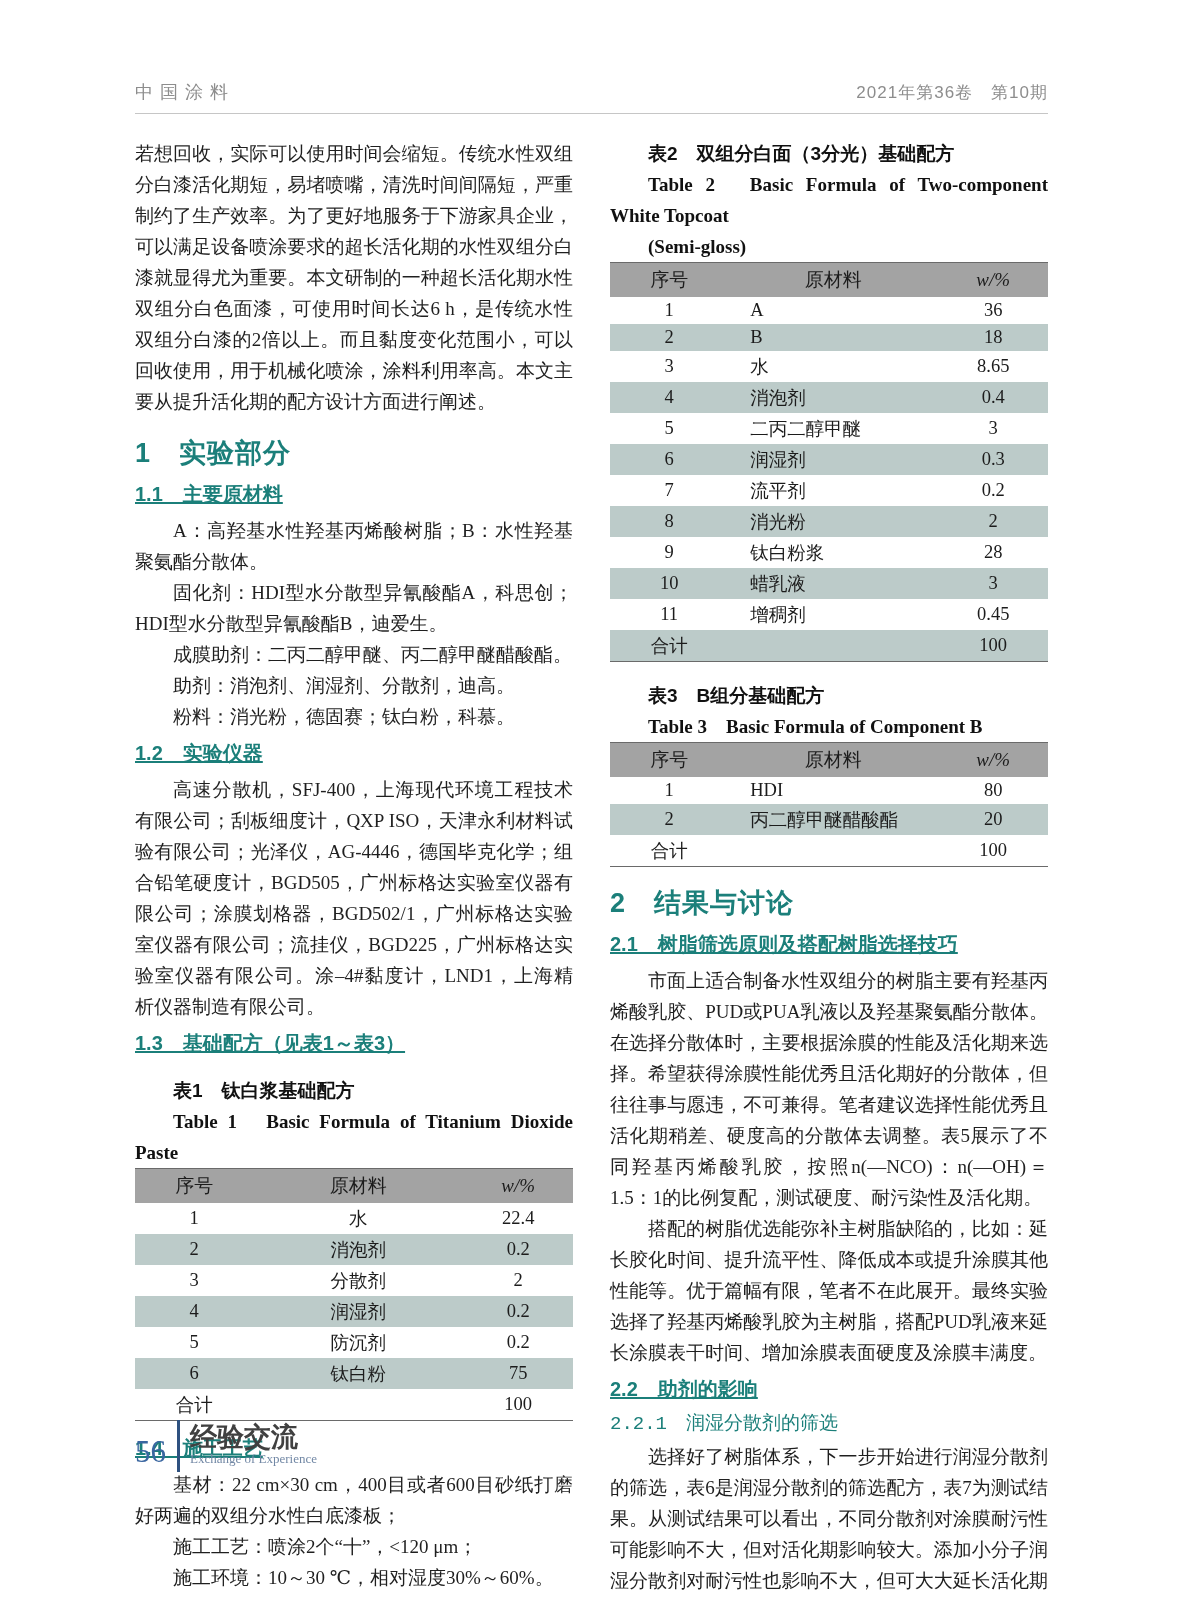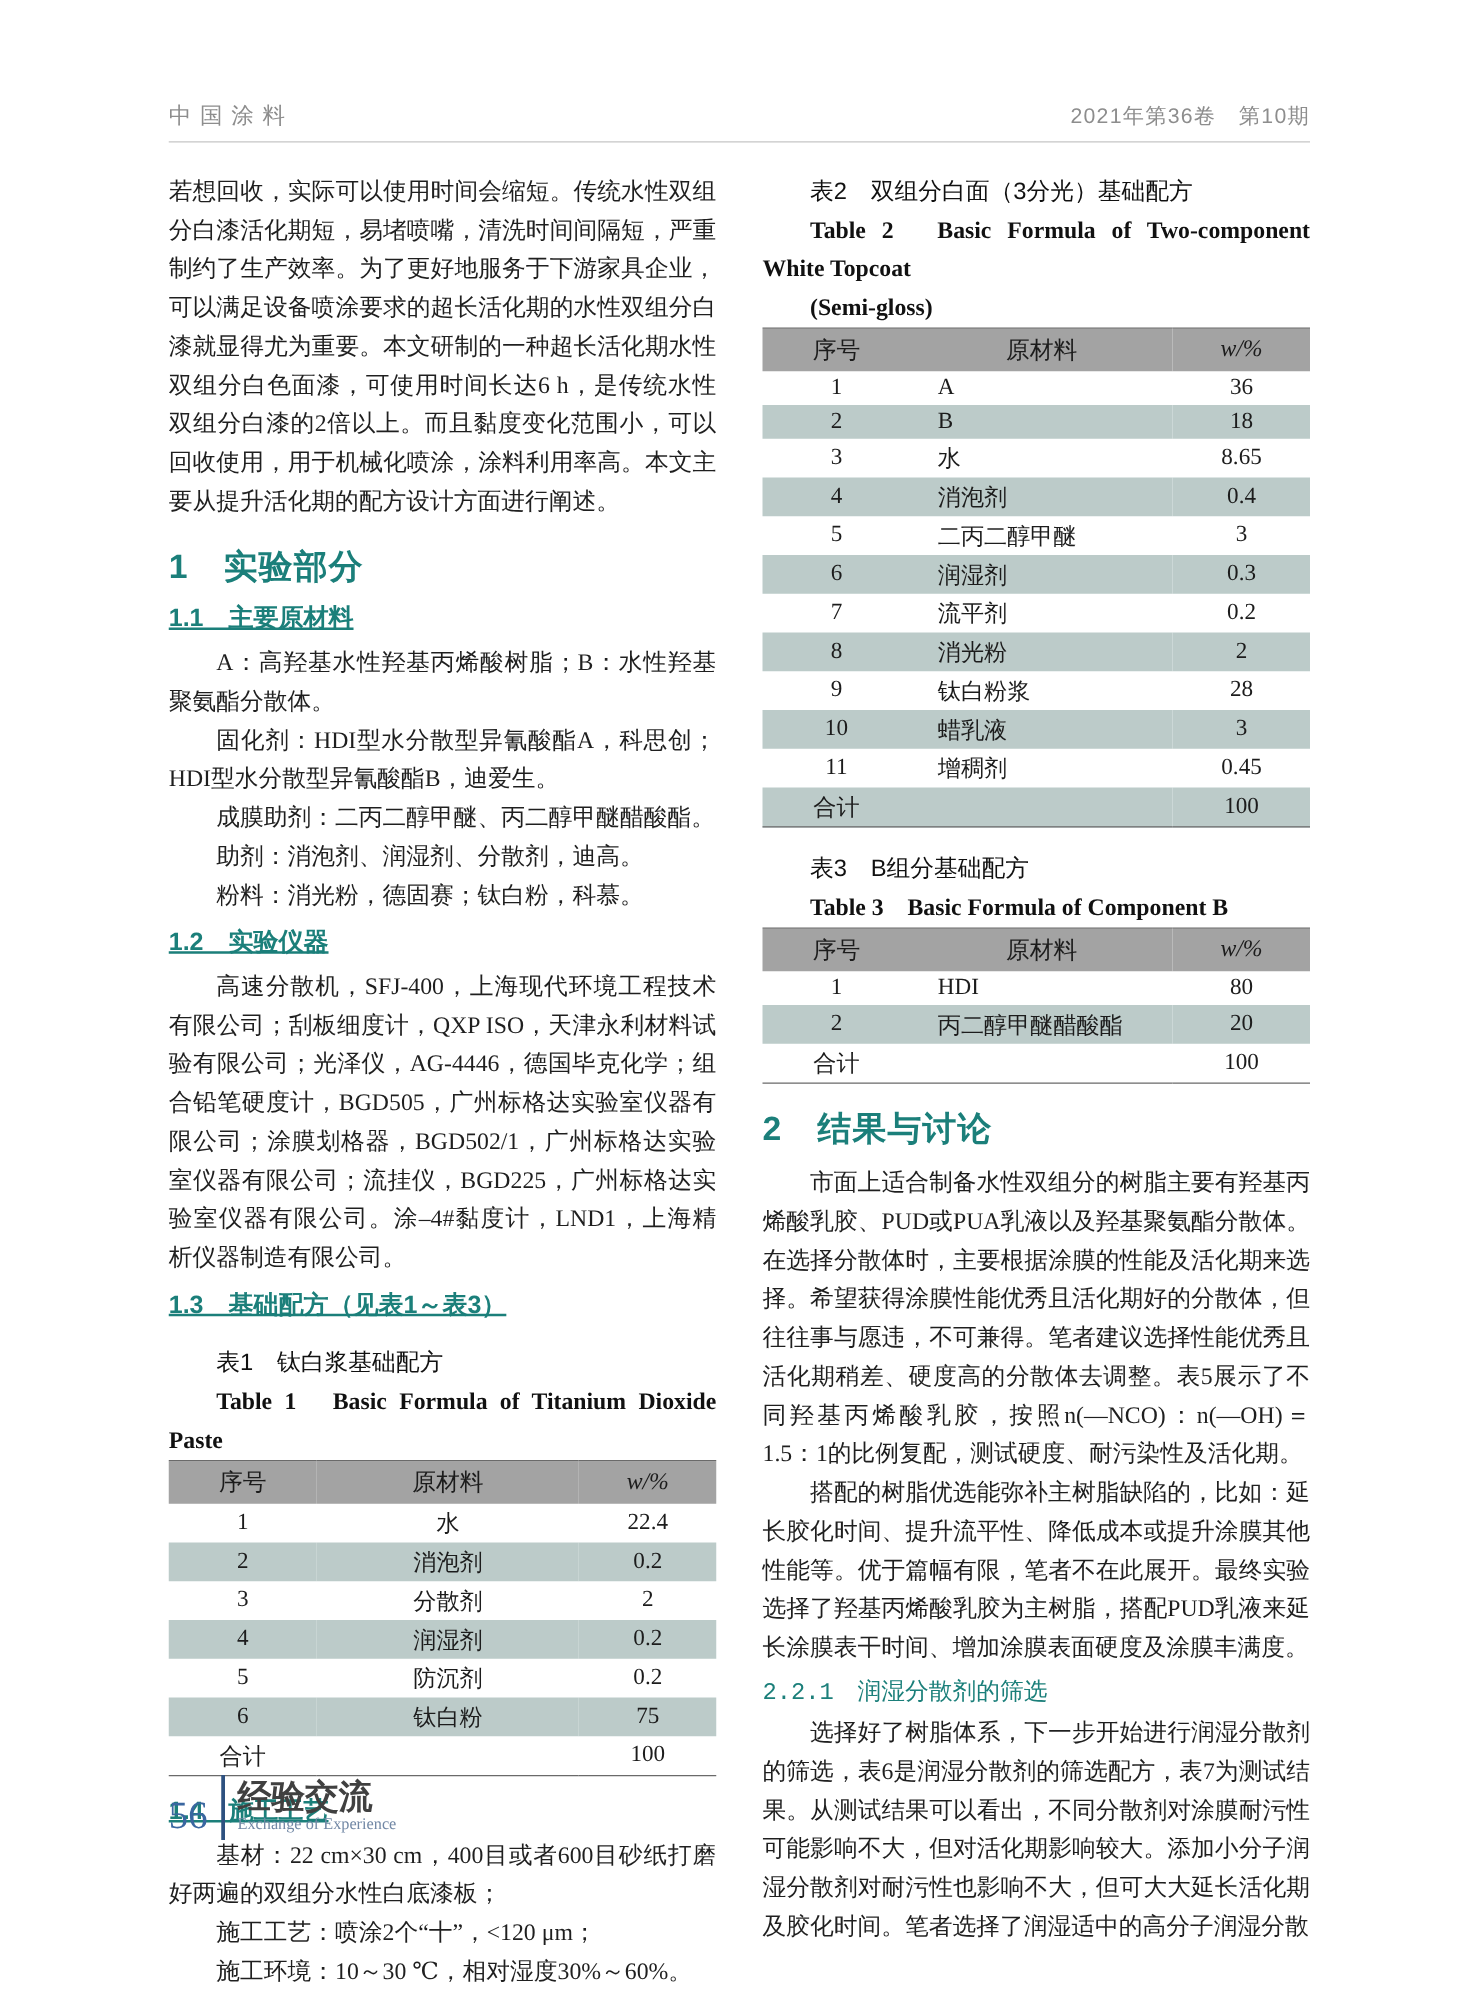--- a/index.html
+++ b/index.html
@@ -45,21 +45,21 @@
   }
   .h-subsub{
     font-family:Liberation Mono, monospace;
     font-size:19px;font-weight:500;color:#1b7f7a;
     margin:6px 0 5px 0;
   }
   
   .table-block{margin-top:18px;margin-bottom:14px;}
   .tbl-title-cn{
     font-family:"Liberation Sans","DejaVu Sans",sans-serif;
-    font-size:18px;font-weight:normal;text-align:center;color:#111;
+    font-size:18px;font-weight:bold;text-align:center;color:#111;
     line-height:27px;margin:0;
   }
   .tbl-title-en{
     font-family:"Liberation Serif","DejaVu Serif",serif;
     font-size:18px;font-weight:bold;text-align:center;color:#111;
     line-height:27px;margin:0 0 8px 0;
   }
   table.ftable{
     width:100%;border-collapse:collapse;text-align:center;
     border-top:1.5px solid #6a6a6a;border-bottom:1.5px solid #6a6a6a;
@@ -311,25 +311,27 @@
                 <td>合计</td>
                 <td></td>
                 <td>100</td>
               </tr>
             </tbody>
           </table>
       </div>
 
       <div class="h-main">2　结果与讨论</div>
 
+      <div class="h-sub">2.1　树脂筛选原则及搭配树脂选择技巧</div>
       <div>
           <p>市面上适合制备水性双组分的树脂主要有羟基丙烯酸乳胶、PUD或PUA乳液以及羟基聚氨酯分散体。在选择分散体时，主要根据涂膜的性能及活化期来选择。希望获得涂膜性能优秀且活化期好的分散体，但往往事与愿违，不可兼得。笔者建议选择性能优秀且活化期稍差、硬度高的分散体去调整。表5展示了不同羟基丙烯酸乳胶，按照n(—NCO)：n(—OH)＝1.5：1的比例复配，测试硬度、耐污染性及活化期。</p>
           <p>搭配的树脂优选能弥补主树脂缺陷的，比如：延长胶化时间、提升流平性、降低成本或提升涂膜其他性能等。优于篇幅有限，笔者不在此展开。最终实验选择了羟基丙烯酸乳胶为主树脂，搭配PUD乳液来延长涂膜表干时间、增加涂膜表面硬度及涂膜丰满度。</p>
         </div>
 
+      <div class="h-sub">2.2　助剂的影响</div>
 
       <div class="h-subsub">2.2.1　润湿分散剂的筛选</div>
       <div>
           <p>选择好了树脂体系，下一步开始进行润湿分散剂的筛选，表6是润湿分散剂的筛选配方，表7为测试结果。从测试结果可以看出，不同分散剂对涂膜耐污性可能影响不大，但对活化期影响较大。添加小分子润湿分散剂对耐污性也影响不大，但可大大延长活化期及胶化时间。笔者选择了润湿适中的高分子润湿分散</p>
         </div>
 
     </div>
   </div>
 
   <div class="page-footer">

